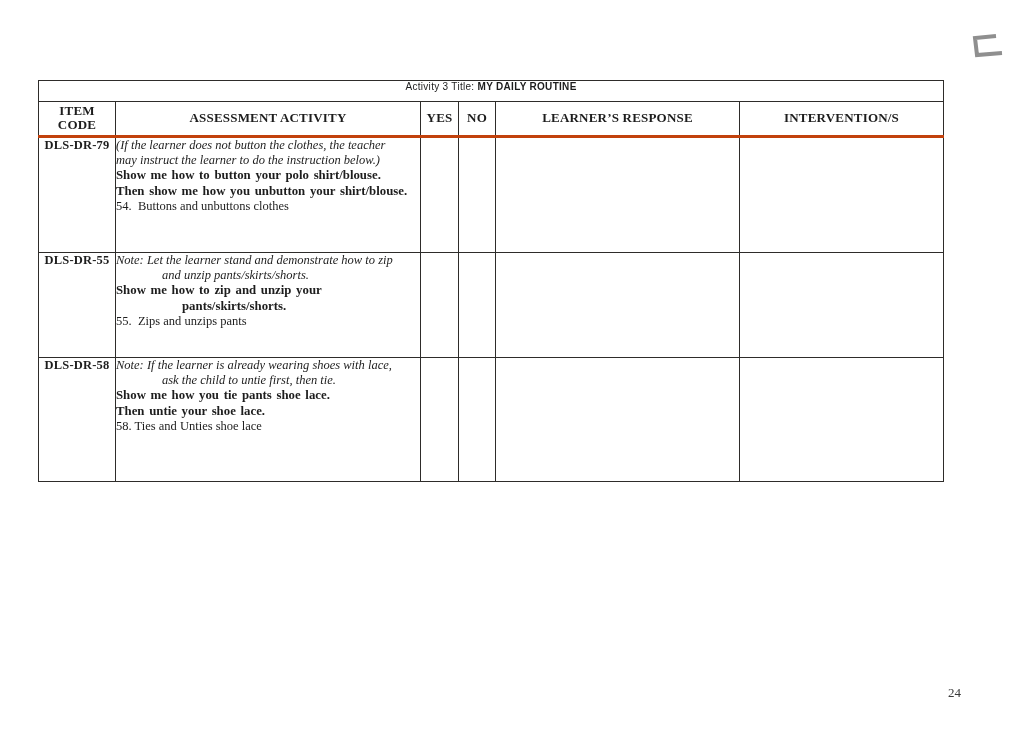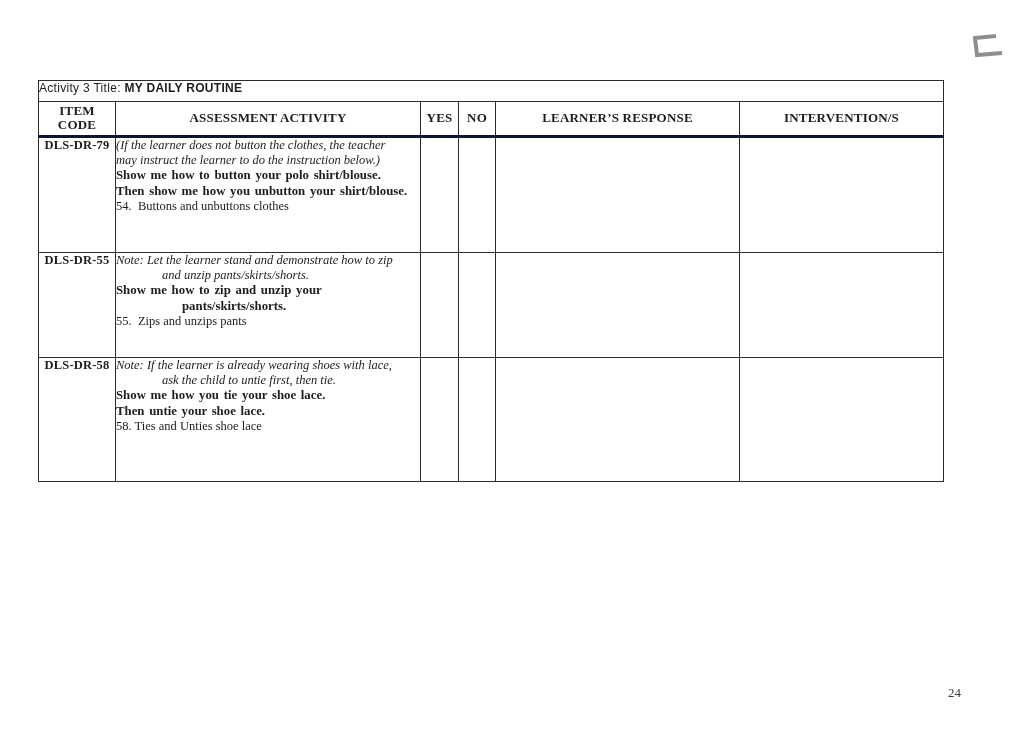--- a/index.html
+++ b/index.html
@@ -35,39 +35,39 @@
   col.c-yes    { width: 38px;  }
   col.c-no     { width: 37px;  }
   col.c-resp   { width: 244px; }
   col.c-interv { width: 204px; }
 
   
   tr.title-row { height: 21px; }
   th.title-cell {
     font-family: "Liberation Sans", sans-serif;
     font-weight: normal;
-    font-size: 12px;
-    text-align: left;
+    font-size: 10px;
+    text-align: center;
     vertical-align: middle;
     letter-spacing: .3px;
     padding: 1px 0 2px 0;
   }
   th.title-cell .title-bold { font-weight: bold; }
 
   
   tr.header-row { height: 30px; }
   tr.header-row th {
     font-size: 13px;
     font-weight: bold;
     text-align: center;
     vertical-align: middle;
     letter-spacing: .2px;
     line-height: 1.1;
     padding: 2px 3px;
-    border-bottom: 3px solid #0f172a;
+    border-bottom: 3px solid #c2410c;
   }
 
   
   td.code-cell {
     font-size: 12.5px;
     font-weight: bold;
     text-align: center;
     vertical-align: middle;
     letter-spacing: .2px;
   }
@@ -182,21 +182,21 @@
         <td></td>
       </tr>
       <tr class="body-row row-4">
         <td class="code-cell">DLS-DR-58</td>
         <td class="activity-cell">
           <div class="block note">
             <div class="line">Note: If the learner is already wearing shoes with lace,</div>
             <div class="line ind1">ask the child to untie first, then tie.</div>
           </div>
           <div class="block bold">
-            <div class="line">Show me how you tie your shoe lace.</div>
+            <div class="line">Show me how you tie pants shoe lace.</div>
           </div>
           <div class="block bold">
             <div class="line">Then untie your shoe lace.</div>
           </div>
           <div class="block plain">
             <div class="line">58. Ties and Unties shoe lace</div>
           </div>
         </td>
         <td></td>
         <td></td>

